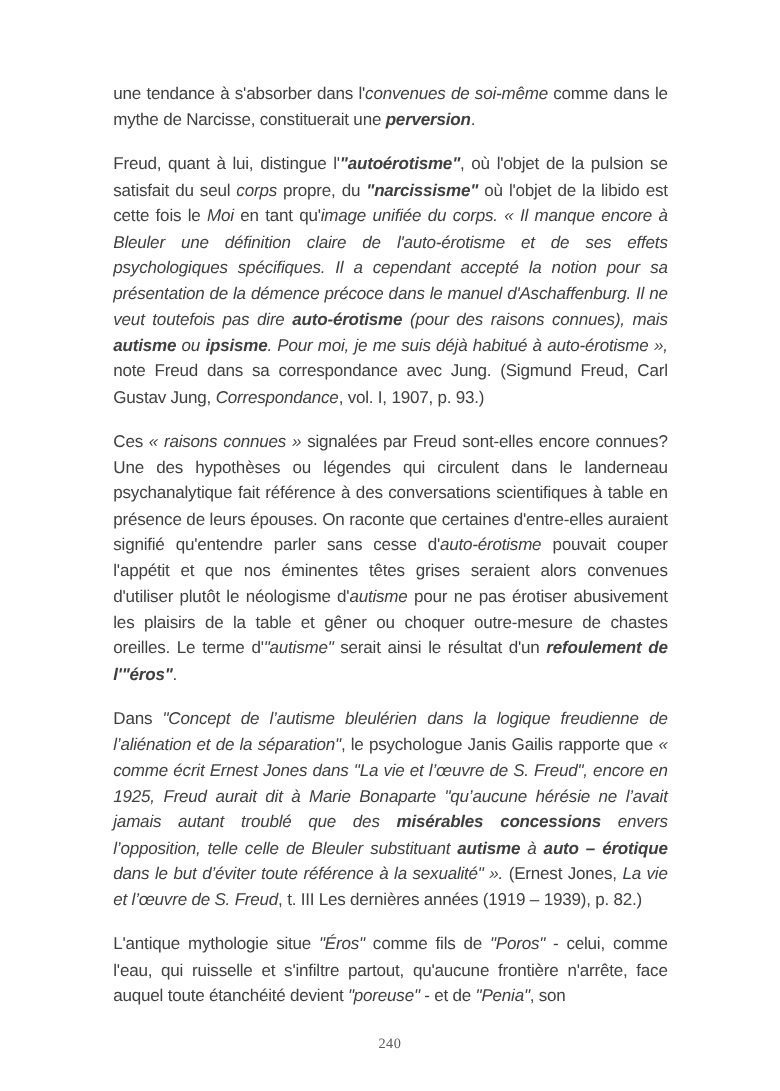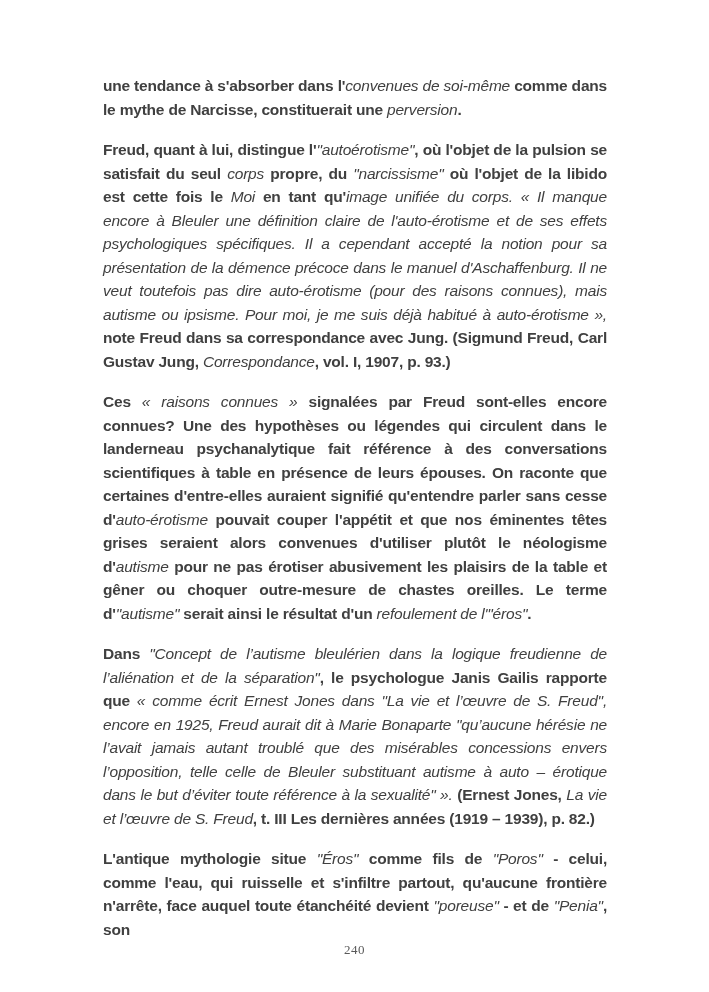--- a/index.html
+++ b/index.html
@@ -22,23 +22,23 @@
     width: 504px;
     color: #404040;
     font-size: 15.5px;
     line-height: 23.5px;
     letter-spacing: -0.2px;
     text-align: justify;
   }
   .content p {
     margin: 0 0 17px 0;
   }
-  .run.regular { font-style: normal; font-weight: 700; }
+  .run.regular { font-style: normal; font-weight: 400; }
   .run.italic { font-style: italic; font-weight: 400; }
-  .run.bold-italic { font-style: italic; font-weight: 400; }
+  .run.bold-italic { font-style: italic; font-weight: 700; }
   .footer {
     position: absolute;
     left: 0;
     bottom: 34px;
     width: 709px;
     text-align: center;
   }
   .page-number {
     font-family: "Liberation Serif", serif;
     font-size: 13px;

